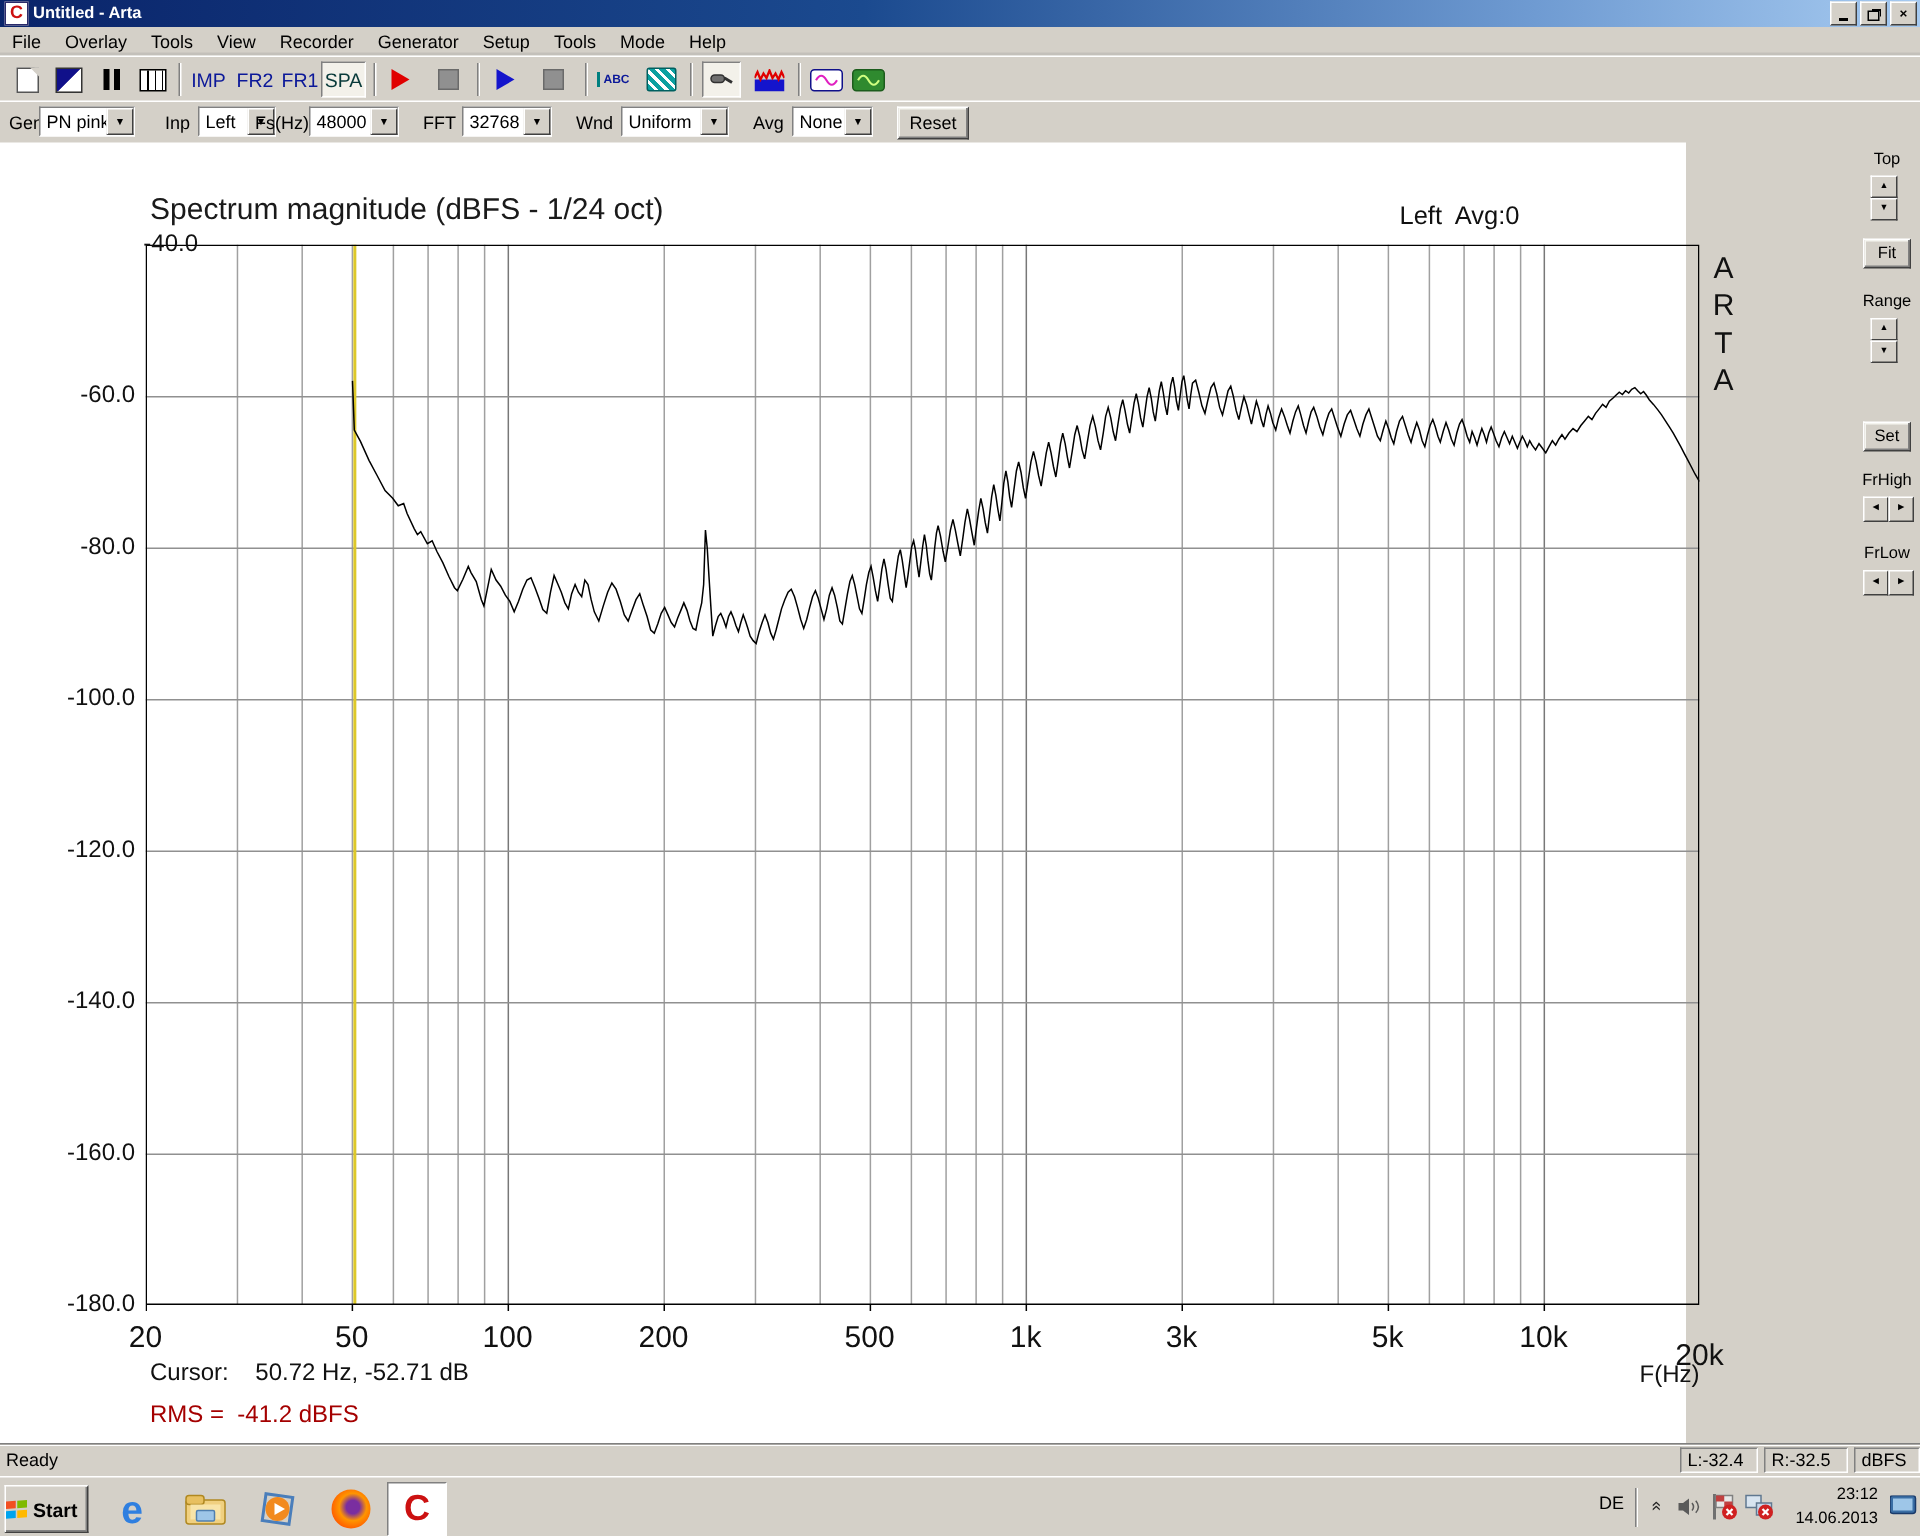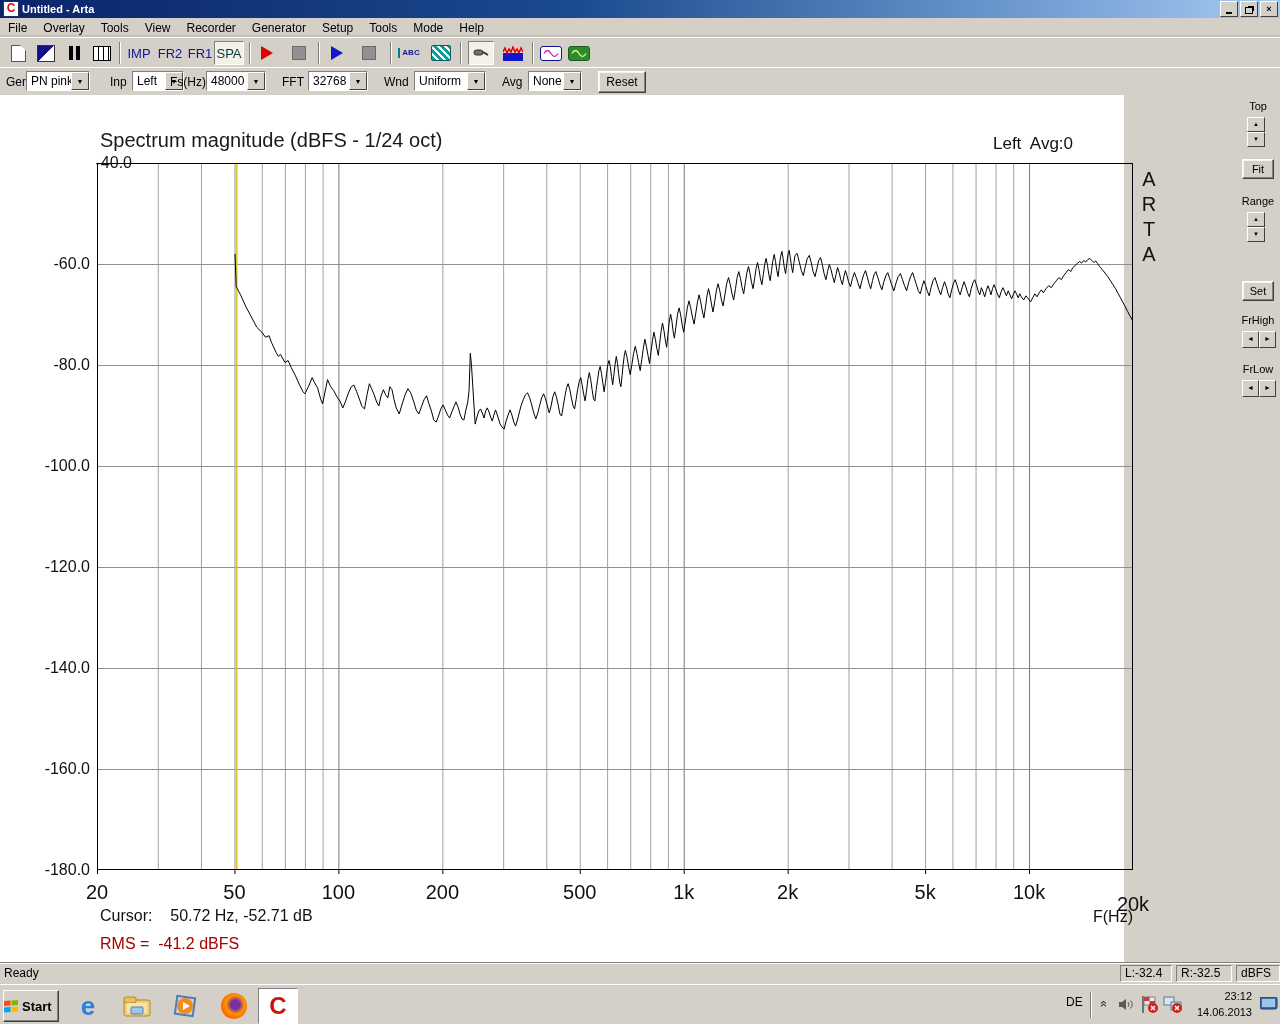--- a/index.html
+++ b/index.html
@@ -55,21 +55,21 @@
     border-color:#808080 #fff #fff #808080;display:flex;box-sizing:border-box;}
   .combo-val{flex:1;font-size:12px;padding:2px 3px 0 4px;white-space:nowrap;overflow:hidden;}
   .combo-arrow{width:16px;background:#d4d0c8;border:1px solid;border-color:#fff #404040 #404040 #fff;
     display:flex;align-items:center;justify-content:center;font-size:7px;color:#000;}
   .push-btn{position:absolute;background:#d4d0c8;border:1px solid;border-color:#fff #404040 #404040 #fff;
     box-shadow:inset -1px -1px 0 #808080,inset 1px 1px 0 #f5f5f0;
     display:flex;align-items:center;justify-content:center;font-size:12px;color:#000;box-sizing:border-box;}
   
   .client{position:absolute;left:0;top:95px;width:1124px;height:867px;background:#fff;}
   .chart-title{position:absolute;left:100px;top:34px;font-size:20px;color:#1a1a1a;}
-  .chan-info{position:absolute;left:933px;top:39px;width:200px;text-align:center;font-size:17px;color:#111;white-space:pre;}
+  .chan-info{position:absolute;left:933px;top:39px;width:200px;text-align:left;font-size:17px;color:#111;white-space:pre;}
   .ytick{position:absolute;left:0;width:90px;text-align:right;font-size:16px;color:#111;}
   .xtick{position:absolute;width:56px;text-align:center;font-size:20px;color:#111;}
   .fhz{position:absolute;left:1033px;top:813px;width:100px;text-align:right;font-size:16px;color:#111;}
   .watermark-ch{position:absolute;left:1138px;width:22px;text-align:center;font-size:20px;color:#111;}
   .cursor-readout{position:absolute;left:100px;top:812px;font-size:16px;color:#111;white-space:pre;}
   .rms-readout{position:absolute;left:100px;top:840px;font-size:16px;color:#a40000;white-space:pre;}
   
   .sidepanel{position:absolute;left:1236px;top:95px;width:44px;height:867px;background:#d4d0c8;font-size:11px;color:#000;}
   .sp-label{position:absolute;width:44px;text-align:center;}
   .spin{position:absolute;left:11px;width:18px;}
@@ -305,21 +305,21 @@
       <div class="ytick" style="top: 463px;">-120.0</div>
       <div class="ytick" style="top: 564px;">-140.0</div>
       <div class="ytick" style="top: 665px;">-160.0</div>
       <div class="ytick" style="top: 766px;">-180.0</div>
       <div class="xtick" style="left: 69px; top: 786px;">20</div>
       <div class="xtick" style="left: 206.422px; top: 786px;">50</div>
       <div class="xtick" style="left: 310.378px; top: 786px;">100</div>
       <div class="xtick" style="left: 414.333px; top: 786px;">200</div>
       <div class="xtick" style="left: 551.755px; top: 786px;">500</div>
       <div class="xtick" style="left: 655.711px; top: 786px;">1k</div>
-      <div class="xtick" style="left: 759.667px; top: 786px;">2k</div>
+      <div class="xtick" style="left: 759.667px; top: 786px;">3k</div>
       <div class="xtick" style="left: 897.089px; top: 786px;">5k</div>
       <div class="xtick" style="left: 1001.04px; top: 786px;">10k</div>
       <div class="xtick" style="left: 1105px; top: 786px; margin-top: 12px;">20k</div>
       <div class="watermark-ch" style="top: 73px;">A</div>
       <div class="watermark-ch" style="top: 98px;">R</div>
       <div class="watermark-ch" style="top: 123px;">T</div>
       <div class="watermark-ch" style="top: 148px;">A</div>
     </div>
 
   <div class="sidepanel">

